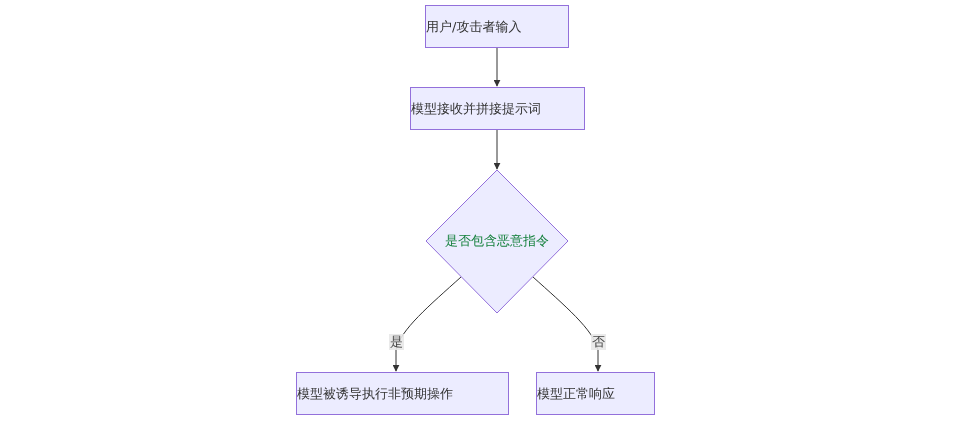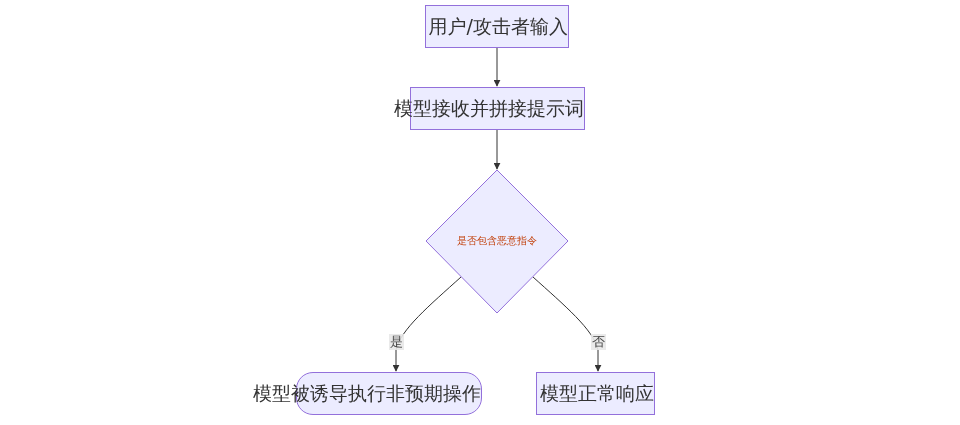--- a/index.html
+++ b/index.html
@@ -1,24 +1,24 @@
 <!DOCTYPE html>
 <html><head>
 <meta charset="utf-8">
 <style>
   html, body { margin: 0; padding: 0; background: #ffffff; }
   body { width: 960px; height: 425px; position: relative; overflow: hidden;
          font-family: "DejaVu Sans", "Liberation Sans", sans-serif; }
   #canvas { position: absolute; left: 0; top: 0; }
   .node { position: absolute; box-sizing: border-box; background: #ececff;
-          border: 1px solid #9370db; display: flex; align-items: center; justify-content: flex-end;
-          font-size: 19px; color: #333333; white-space: nowrap; }
+          border: 1px solid #9370db; display: flex; align-items: center; justify-content: flex-start;
+          font-size: 13px; color: #333333; white-space: nowrap; }
   .edge-label { position: absolute; background: #e8e8e8; font-size: 13px; color: #333333;
                 padding: 0 1px; line-height: 16px; opacity: 0.9; }
-  .diamond-text { position: absolute; font-size: 10px; color: #c2410c; white-space: nowrap;
+  .diamond-text { position: absolute; font-size: 13px; color: #15803d; white-space: nowrap;
                   transform: translate(-50%, -50%); }
 </style>
 </head>
 <body>
 
 <svg id="canvas" width="960" height="425">
   <defs>
     <marker id="arrow" viewBox="0 0 10 10" refX="9" refY="5" markerWidth="7" markerHeight="7" orient="auto">
       <path d="M0,0 L10,5 L0,10 z" fill="#333333"></path>
     </marker>
@@ -29,27 +29,27 @@
   <path d="M461,277 C430,305 400,330 396,350 L396,371" fill="none" stroke="#333333" stroke-width="1" marker-end="url(#arrow)"></path>
   <path d="M533,277 C564,305 594,330 598,350 L598,371" fill="none" stroke="#333333" stroke-width="1" marker-end="url(#arrow)"></path>
 
   <polygon points="497,170 568,241 497,313 426,241" fill="#ececff" stroke="#9370db" stroke-width="1"></polygon>
 </svg>
 
 <div class="node" style="left:425px; top:5px; width:144px; height:43px;">
   <span>用户/攻击者输入</span>
 </div>
 
-<div class="node" style="left:410px; top:87px; width:175px; height:43px;padding-left:44px;">
+<div class="node" style="left:410px; top:87px; width:175px; height:43px;">
   <span>模型接收并拼接提示词</span>
 </div>
 
 <div class="diamond-text" style="left:497px; top:241px;">是否包含恶意指令</div>
 
-<div class="node" style="left:296px; top:372px; width:186px; height:43px;border-radius:17px;">
+<div class="node" style="left:296px; top:372px; width:213px; height:43px;">
   <span>模型被诱导执行非预期操作</span>
 </div>
 
 <div class="node" style="left:536px; top:372px; width:119px; height:43px;">
   <span>模型正常响应</span>
 </div>
 
 <div class="edge-label" style="left:389px; top:334px;">是</div>
 <div class="edge-label" style="left:591px; top:334px;">否</div>
 

